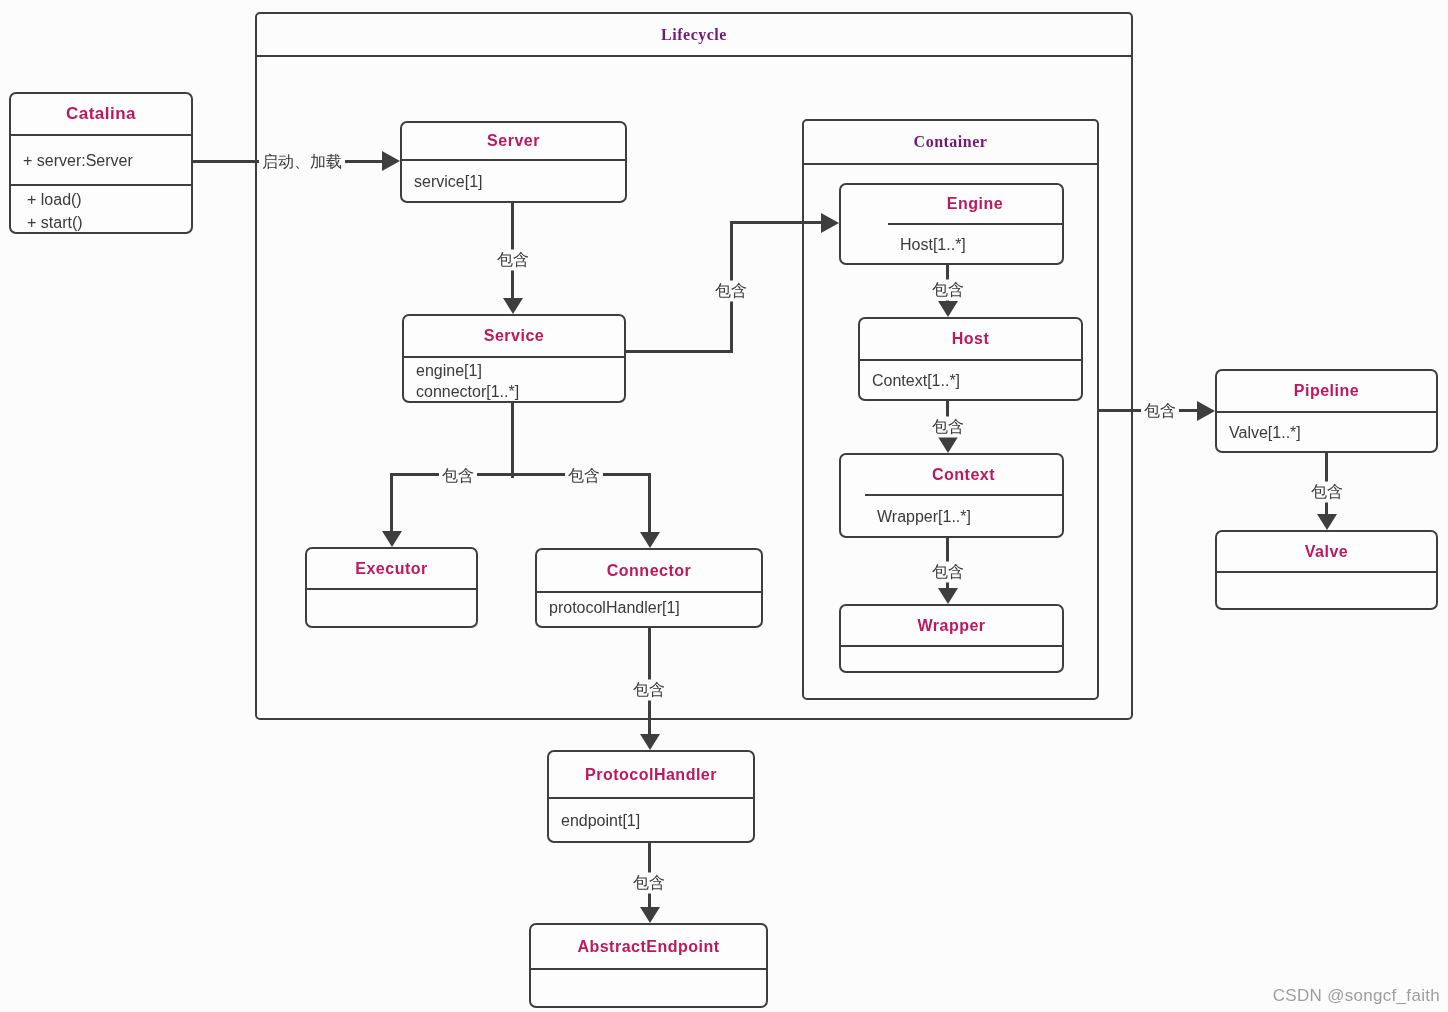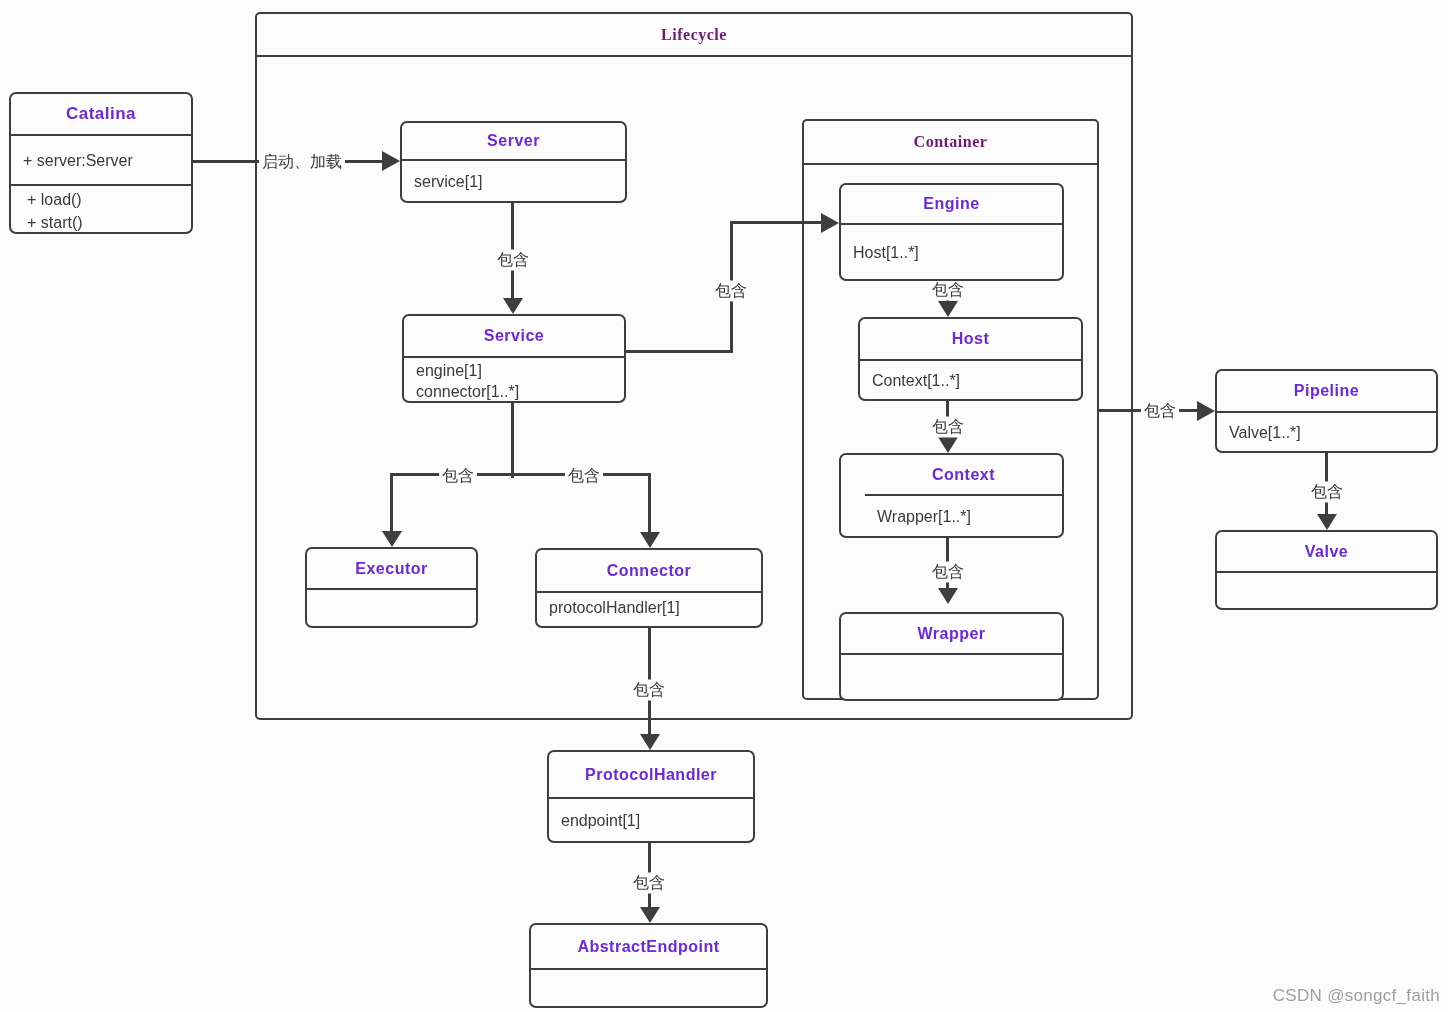--- a/index.html
+++ b/index.html
@@ -18,21 +18,21 @@
     border-bottom:2px solid #3e3e3e; display:flex; align-items:center; justify-content:center;
     font-weight:bold; font-size:16px; letter-spacing:.5px; color:#701a75; flex:0 0 auto;font-family:Liberation Serif, serif;
   }
   
   .uml-box {
     position:absolute; background:#fdfdfd; border:2px solid #3e3e3e; border-radius:7px;
     box-sizing:border-box; z-index:4; display:flex; flex-direction:column;
   }
   .uml-title {
     display:flex; align-items:center; justify-content:center;
-    font-weight:bold; font-size:16px; letter-spacing:.5px; color:#6d28d9;
+    font-weight:bold; font-size:16px; letter-spacing:.5px; color:#be185d;
     border-bottom:2px solid #3e3e3e; flex:0 0 auto;
   }
   .uml-body {
     flex:1 1 auto; display:flex; flex-direction:column; justify-content:center;
     padding:2px 8px 2px 12px; font-size:16px; color:#3a3a3a;
   }
   .uml-body.sep { border-top:2px solid #3e3e3e;padding-left:16px; }
   .uml-line { line-height:23px; white-space:nowrap; }
   
   .seg { position:absolute; background:#3e3e3e; z-index:2; }
@@ -148,42 +148,42 @@
     <div class="uml-body"></div>
   </div>
 
   <div class="uml-box" style="left:535px; top:548px; width:228px; height:80px;">
     <div class="uml-title" style="height:41px;">Connector</div>
     <div class="uml-body" style="justify-content:flex-start; padding-top:3px;">
       <div class="uml-line">protocolHandler[1]</div>
     </div>
   </div>
 
-  <div class="uml-box" style="left:839px; top:183px; width:225px; height:98px;">
+  <div class="uml-box" style="left:839px; top:183px; width:225px; height:82px;padding-left:47px;">
     <div class="uml-title" style="height:38px;">Engine</div>
     <div class="uml-body">
       <div class="uml-line">Host[1..*]</div>
     </div>
   </div>
 
   <div class="uml-box" style="left:839px; top:317px; width:225px; height:84px;margin-left:19px;">
     <div class="uml-title" style="height:40px;">Host</div>
     <div class="uml-body">
       <div class="uml-line">Context[1..*]</div>
     </div>
   </div>
 
   <div class="uml-box" style="left:839px; top:453px; width:225px; height:85px;padding-left:24px;">
     <div class="uml-title" style="height:39px;">Context</div>
     <div class="uml-body">
       <div class="uml-line">Wrapper[1..*]</div>
     </div>
   </div>
 
-  <div class="uml-box" style="left:839px; top:604px; width:225px; height:89px;margin-top:8px;">
+  <div class="uml-box" style="left:839px; top:604px; width:225px; height:69px;">
     <div class="uml-title" style="height:39px;">Wrapper</div>
     <div class="uml-body"></div>
   </div>
 
   <div class="uml-box" style="left:1215px; top:369px; width:223px; height:84px;">
     <div class="uml-title" style="height:40px;">Pipeline</div>
     <div class="uml-body">
       <div class="uml-line">Valve[1..*]</div>
     </div>
   </div>

